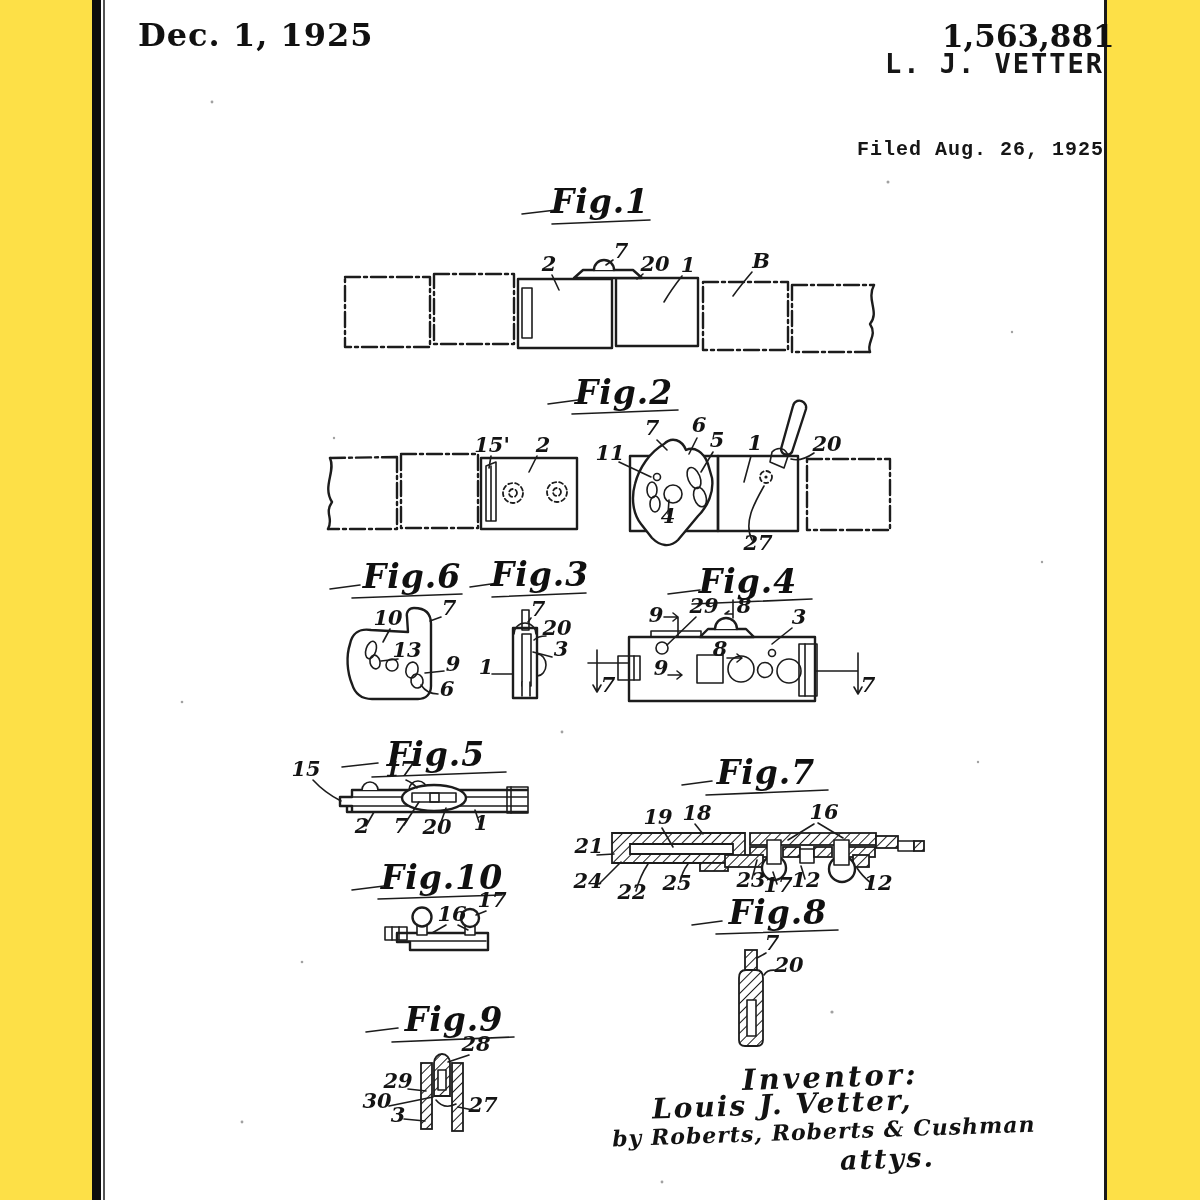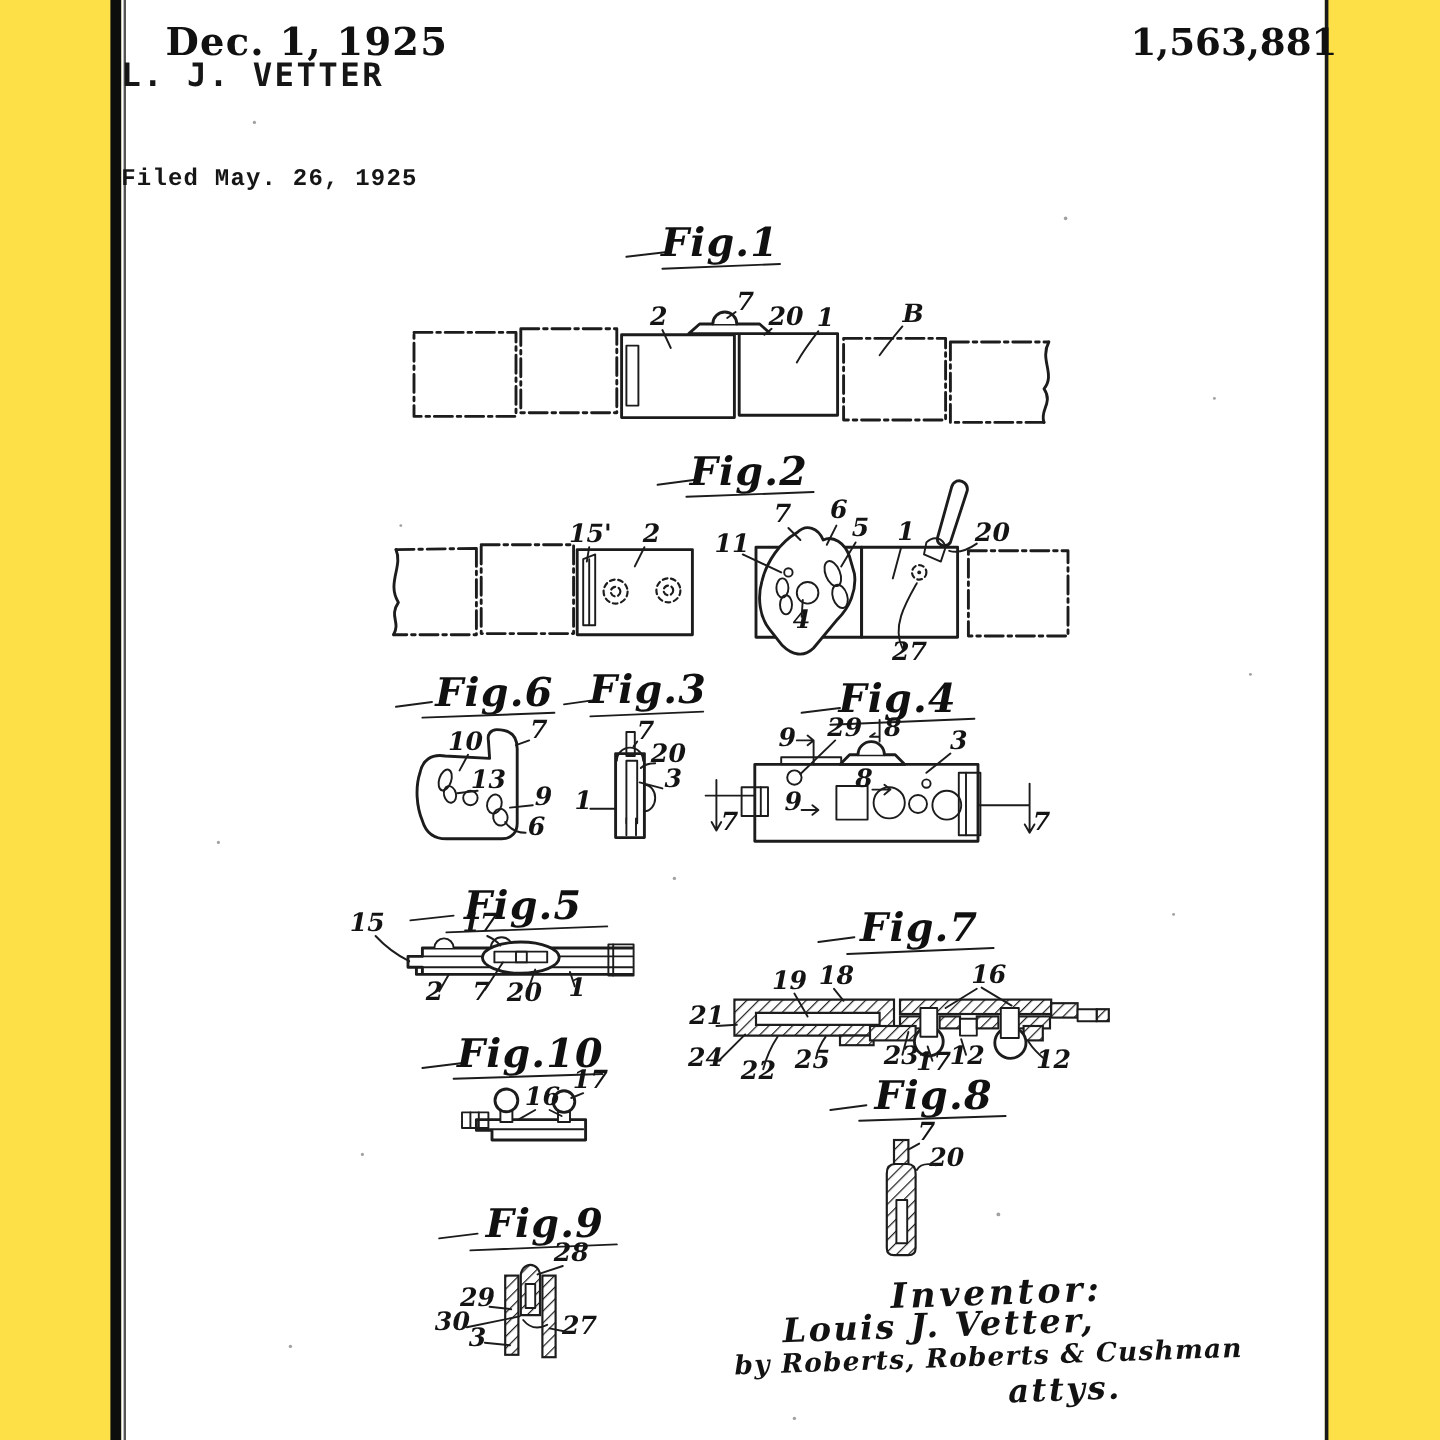--- a/index.html
+++ b/index.html
@@ -4,21 +4,21 @@
 <style>
   html,body{margin:0;padding:0;background:#e9e9e9;}
   .stage{position:relative;width:1200px;height:1200px;background:#fde047;overflow:hidden;
          font-family:"DejaVu Serif", serif;}
   .sheet{position:absolute;left:101px;top:0;width:1003px;height:1200px;background:#ffffff;}
   .left-bar{position:absolute;left:92px;top:0;width:9px;height:1200px;background:#0d0d0d;}
   .left-hair{position:absolute;left:103px;top:0;width:2px;height:1200px;background:#2a2a2a;opacity:.8;}
   .right-hair{position:absolute;left:1104px;top:0;width:3px;height:1200px;background:#1a1a1a;}
   .hdr-date{position:absolute;left:138px;top:16px;font:700 32px "DejaVu Serif", serif;color:#111;letter-spacing:1px;}
   .hdr-num{position:absolute;left:942px;top:18px;font:700 31px "DejaVu Serif", serif;color:#111;}
-  .cline{position:absolute;left:101px;width:1003px;text-align:left;color:#161616;}
+  .cline{position:absolute;left:101px;width:1003px;text-align:right;color:#161616;}
   .hdr-inventor{top:48px;font:700 27px "DejaVu Sans Mono", monospace;letter-spacing:2px;}
   .hdr-title{top:94px;font:700 20px "Liberation Mono", monospace;letter-spacing:2px;}
   .hdr-filed{top:138px;font:700 20px "Liberation Mono", monospace;letter-spacing:1px;}
   .sig{position:absolute;color:#121212;font-style:italic;white-space:nowrap;transform:rotate(-2deg);}
   .sig-head{left:742px;top:1060px;font:italic 700 29px "DejaVu Serif", serif;letter-spacing:3px;}
   .sig-name{left:652px;top:1088px;font:italic 700 28px "DejaVu Serif", serif;letter-spacing:2px;}
   .sig-by{left:612px;top:1118px;font:italic 700 22px "DejaVu Serif", serif;letter-spacing:1px;}
   .sig-attys{left:840px;top:1143px;font:italic 700 27px "DejaVu Serif", serif;letter-spacing:2px;}
   svg.draw{position:absolute;left:0;top:0;}
   .s{stroke:#1c1c1c;fill:none;stroke-width:2.4;stroke-linecap:round;stroke-linejoin:round;}
@@ -36,21 +36,21 @@
 
 <div class="stage">
   <div class="sheet"></div>
   <div class="left-bar"></div>
   <div class="left-hair"></div>
   <div class="right-hair"></div>
 
   <div class="hdr-date">Dec. 1, 1925</div>
   <div class="hdr-num">1,563,881</div>
   <div class="cline hdr-inventor">L. J. VETTER</div>
-  <div class="cline hdr-filed">Filed May. 26, 1925</div>
+  <div class="cline hdr-filed">Filed Aug. 26, 1925</div>
 
   <svg class="draw" width="1200" height="1200" viewBox="0 0 1200 1200">
     <defs>
       <pattern id="hatchp" width="7" height="7" patternUnits="userSpaceOnUse" patternTransform="rotate(45)">
         <rect width="7" height="7" fill="#ffffff"></rect>
         <line x1="0" y1="0" x2="0" y2="7" stroke="#1c1c1c" stroke-width="2"></line>
       </pattern>
     </defs>
 
     <g>

